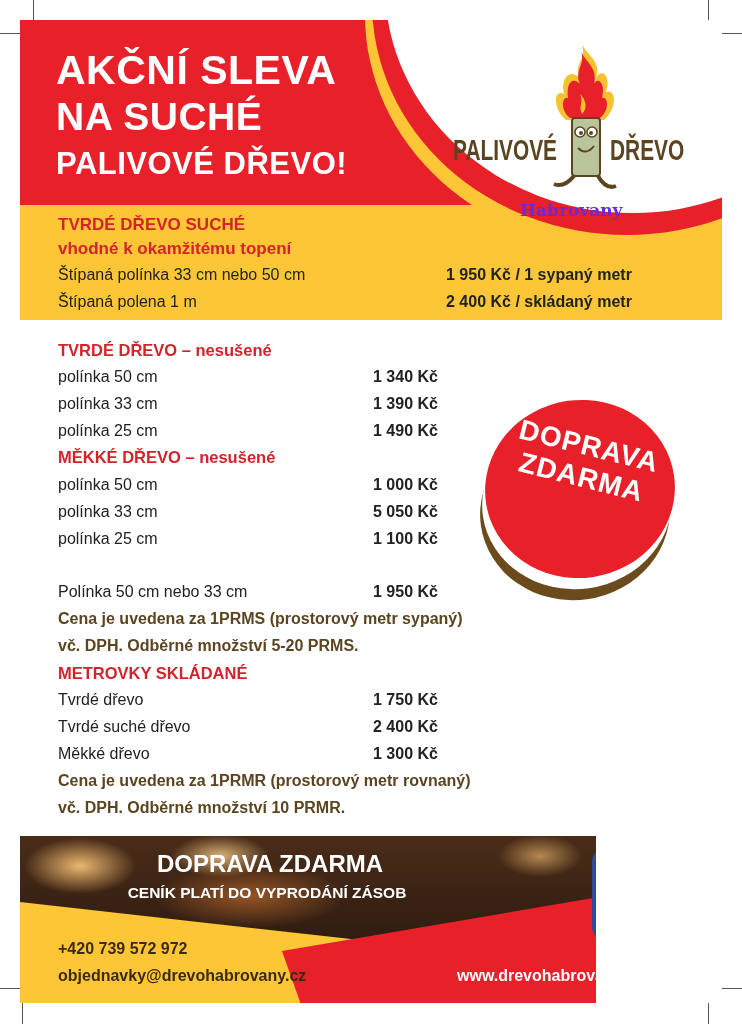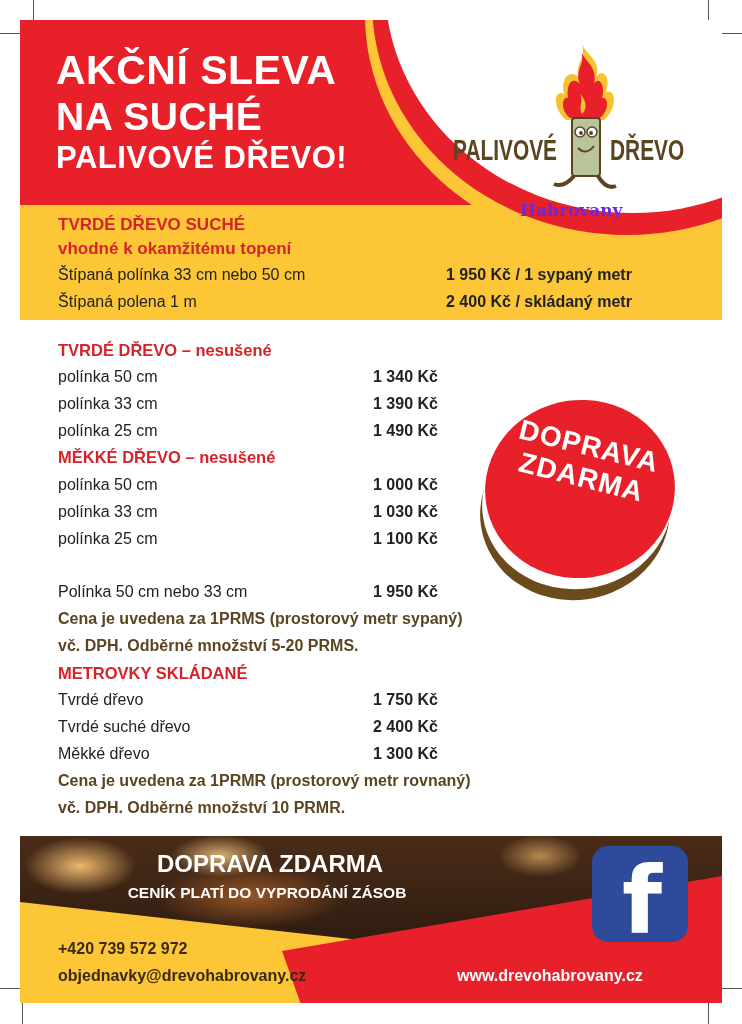--- a/index.html
+++ b/index.html
@@ -12,21 +12,21 @@
   
   .hdr-red { position: absolute; left: 0; top: 0; width: 702px; height: 190px; background: #e8202a; }
   .hdr-yellow { position: absolute; left: 0; top: 185px; width: 702px; height: 115px; background: #fcc636; }
   .logo-disc { position: absolute; left: 345px; top: -240px; width: 520px; height: 470px; border-radius: 50%; background: #fcc636; }
   .logo-disc2 { position: absolute; left: 352px; top: -250px; width: 510px; height: 465px; border-radius: 50%; background: #e8202a; }
   .logo-disc3 { position: absolute; left: 365px; top: -262px; width: 495px; height: 455px; border-radius: 50%; background: #ffffff; }
 
   .headline { position: absolute; left: 36px; top: 30px; color: #fff; font-weight: bold; line-height: 1; }
   .headline .l1 { font-size: 41px; letter-spacing: 0.5px; }
   .headline .l2 { font-size: 39px; margin-top: 6px; letter-spacing: 0.5px; }
-  .headline .l3 { font-size: 31px; margin-top: 6px; letter-spacing: 0.5px; }
+  .headline .l3 { font-size: 31px; margin-top: 12px; letter-spacing: 0.5px; }
 
   .logo { position: absolute; left: 430px; top: 18px; width: 250px; height: 170px; }
   .logo-left { position: absolute; left: 3px; top: 96px; font-family: "Liberation Sans Narrow", "Liberation Sans", sans-serif; color: #5b4521; font-size: 29px; font-weight: bold; transform: scaleX(0.72); transform-origin: left; letter-spacing: 0px; }
   .logo-right { position: absolute; left: 160px; top: 96px; color: #5b4521; font-size: 29px; font-weight: bold; transform: scaleX(0.72); transform-origin: left; }
   .logo-sub { position: absolute; left: 70px; top: 162px; color: #6d28d9; font-family: "DejaVu Serif", serif; font-size: 17px; font-weight: bold; }
   .mascot { position: absolute; left: 100px; top: 0px; width: 70px; height: 160px; }
 
   
   .y-title { position: absolute; left: 38px; top: 195px; color: #d4232a; font-weight: bold; font-size: 17px; }
   .y-sub { position: absolute; left: 38px; top: 219px; color: #d4232a; font-weight: bold; font-size: 17px; }
@@ -39,21 +39,21 @@
   .row .price { position: absolute; left: 300px; font-weight: bold; margin-left: 15px; }
   .note { position: absolute; left: 38px; color: #5b4521; font-weight: bold; font-size: 16px; }
 
   
   .badge-shadow { position: absolute; left: 460px; top: 405px; width: 190px; height: 175px; border-radius: 50%; background: #6b4a1b; transform: rotate(-8deg); }
   .badge-white { position: absolute; left: 462px; top: 397px; width: 190px; height: 172px; border-radius: 50%; background: #fff; transform: rotate(-8deg); }
   .badge { position: absolute; left: 465px; top: 380px; width: 190px; height: 178px; border-radius: 50%; background: #e8202a; transform: rotate(-8deg); }
   .badge-text { position: absolute; left: 480px; top: 410px; width: 170px; color: #fff; font-weight: bold; font-size: 28px; line-height: 32px; text-align: center; transform: rotate(14deg); letter-spacing: 1px; }
 
   
-  .ban { position: absolute; left: 0; top: 816px; width: 702px; height: 167px; overflow: hidden; background: #2a1a10; }
+  .ban { position: absolute; left: 0; top: 816px; width: 576px; height: 167px; overflow: hidden; background: #2a1a10; }
   .ban-fire { position: absolute; inset: 0; background:
       radial-gradient(ellipse 80px 40px at 60px 30px, rgba(255,200,120,0.9), rgba(255,150,60,0) 70%),
       radial-gradient(ellipse 70px 30px at 200px 20px, rgba(255,210,140,0.8), rgba(255,150,60,0) 70%),
       radial-gradient(ellipse 120px 40px at 230px 60px, rgba(160,90,40,0.9), rgba(90,50,20,0) 80%),
       radial-gradient(ellipse 60px 30px at 520px 20px, rgba(255,200,120,0.6), rgba(255,150,60,0) 70%),
       linear-gradient(180deg, #4a2c18 0%, #1f130c 100%); }
   .ban-yellow { position: absolute; left: 0; top: 66px; width: 702px; height: 110px; background: #fcc636; clip-path: polygon(0 0, 340px 38px, 702px 0, 702px 110px, 0 110px); }
   .ban-red { position: absolute; left: 0; top: 40px; width: 702px; height: 140px; background: #e8202a; clip-path: polygon(702px 0, 702px 140px, 285px 140px, 262px 75px); }
   .ban-t1 { position: absolute; left: 0; width: 480px; top: 14px; text-align: center; color: #fff; font-weight: bold; font-size: 24px; padding-left: 20px; }
   .ban-t2 { position: absolute; left: 0; width: 480px; top: 48px; text-align: center; color: #fff; font-weight: bold; font-size: 15.5px; padding-left: 14px; }
@@ -119,21 +119,21 @@
     <span class="price">2 400 Kč / skládaný metr</span>
   </div>
 
   <div class="sec" style="top:321px">TVRDÉ DŘEVO – nesušené</div>
   <div class="row" style="top:348px"><span>polínka 50 cm</span><span class="price">1 340 Kč</span></div>
   <div class="row" style="top:375px"><span>polínka 33 cm</span><span class="price">1 390 Kč</span></div>
   <div class="row" style="top:402px"><span>polínka 25 cm</span><span class="price">1 490 Kč</span></div>
 
   <div class="sec" style="top:428px">MĚKKÉ DŘEVO – nesušené</div>
   <div class="row" style="top:456px"><span>polínka 50 cm</span><span class="price">1 000 Kč</span></div>
-  <div class="row" style="top:483px"><span>polínka 33 cm</span><span class="price">1 030 Kč</span></div>
+  <div class="row" style="top:483px"><span>polínka 33 cm</span><span class="price">5 050 Kč</span></div>
   <div class="row" style="top:510px"><span>polínka 25 cm</span><span class="price">1 100 Kč</span></div>
 
   <div class="row" style="top:563px"><span>Polínka 50 cm nebo 33 cm</span><span class="price">1 950 Kč</span></div>
   <div class="note" style="top:590px">Cena je uvedena za 1PRMS (prostorový metr sypaný)</div>
   <div class="note" style="top:617px">vč. DPH. Odběrné množství 5-20 PRMS.</div>
 
   <div class="sec" style="top:644px">METROVKY SKLÁDANÉ</div>
   <div class="row" style="top:671px"><span>Tvrdé dřevo</span><span class="price">1 750 Kč</span></div>
   <div class="row" style="top:698px"><span>Tvrdé suché dřevo</span><span class="price">2 400 Kč</span></div>
   <div class="row" style="top:725px"><span>Měkké dřevo</span><span class="price">1 300 Kč</span></div>

